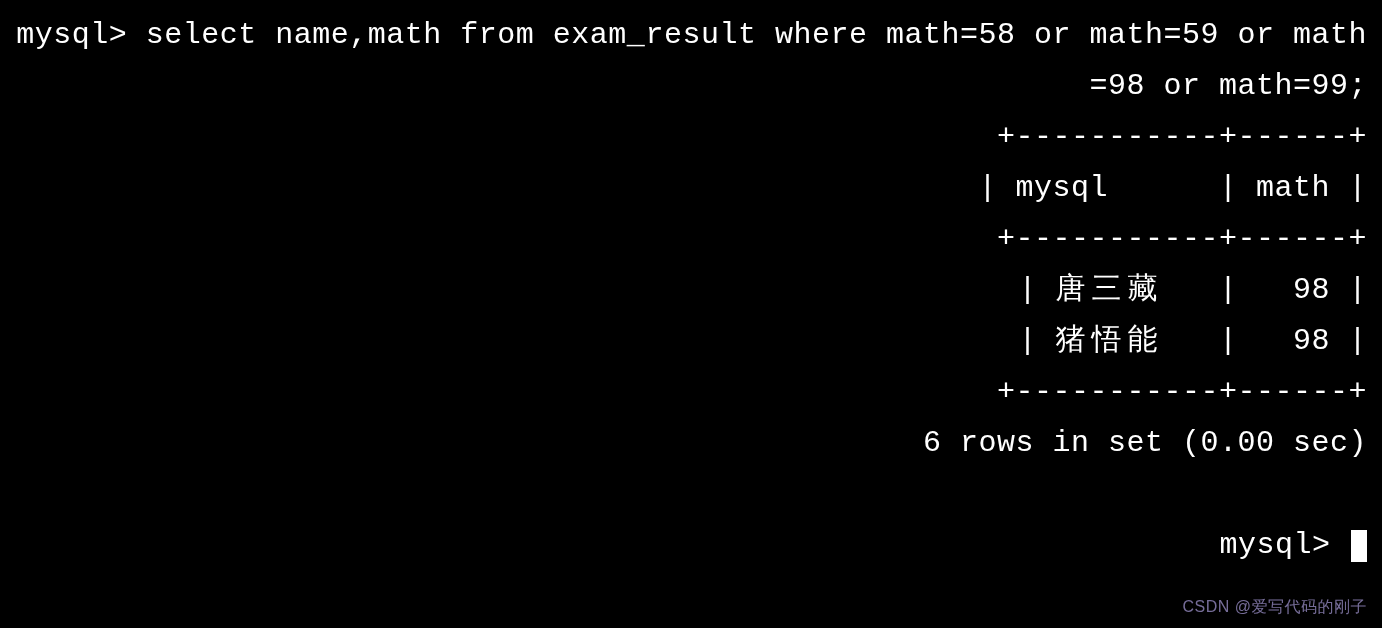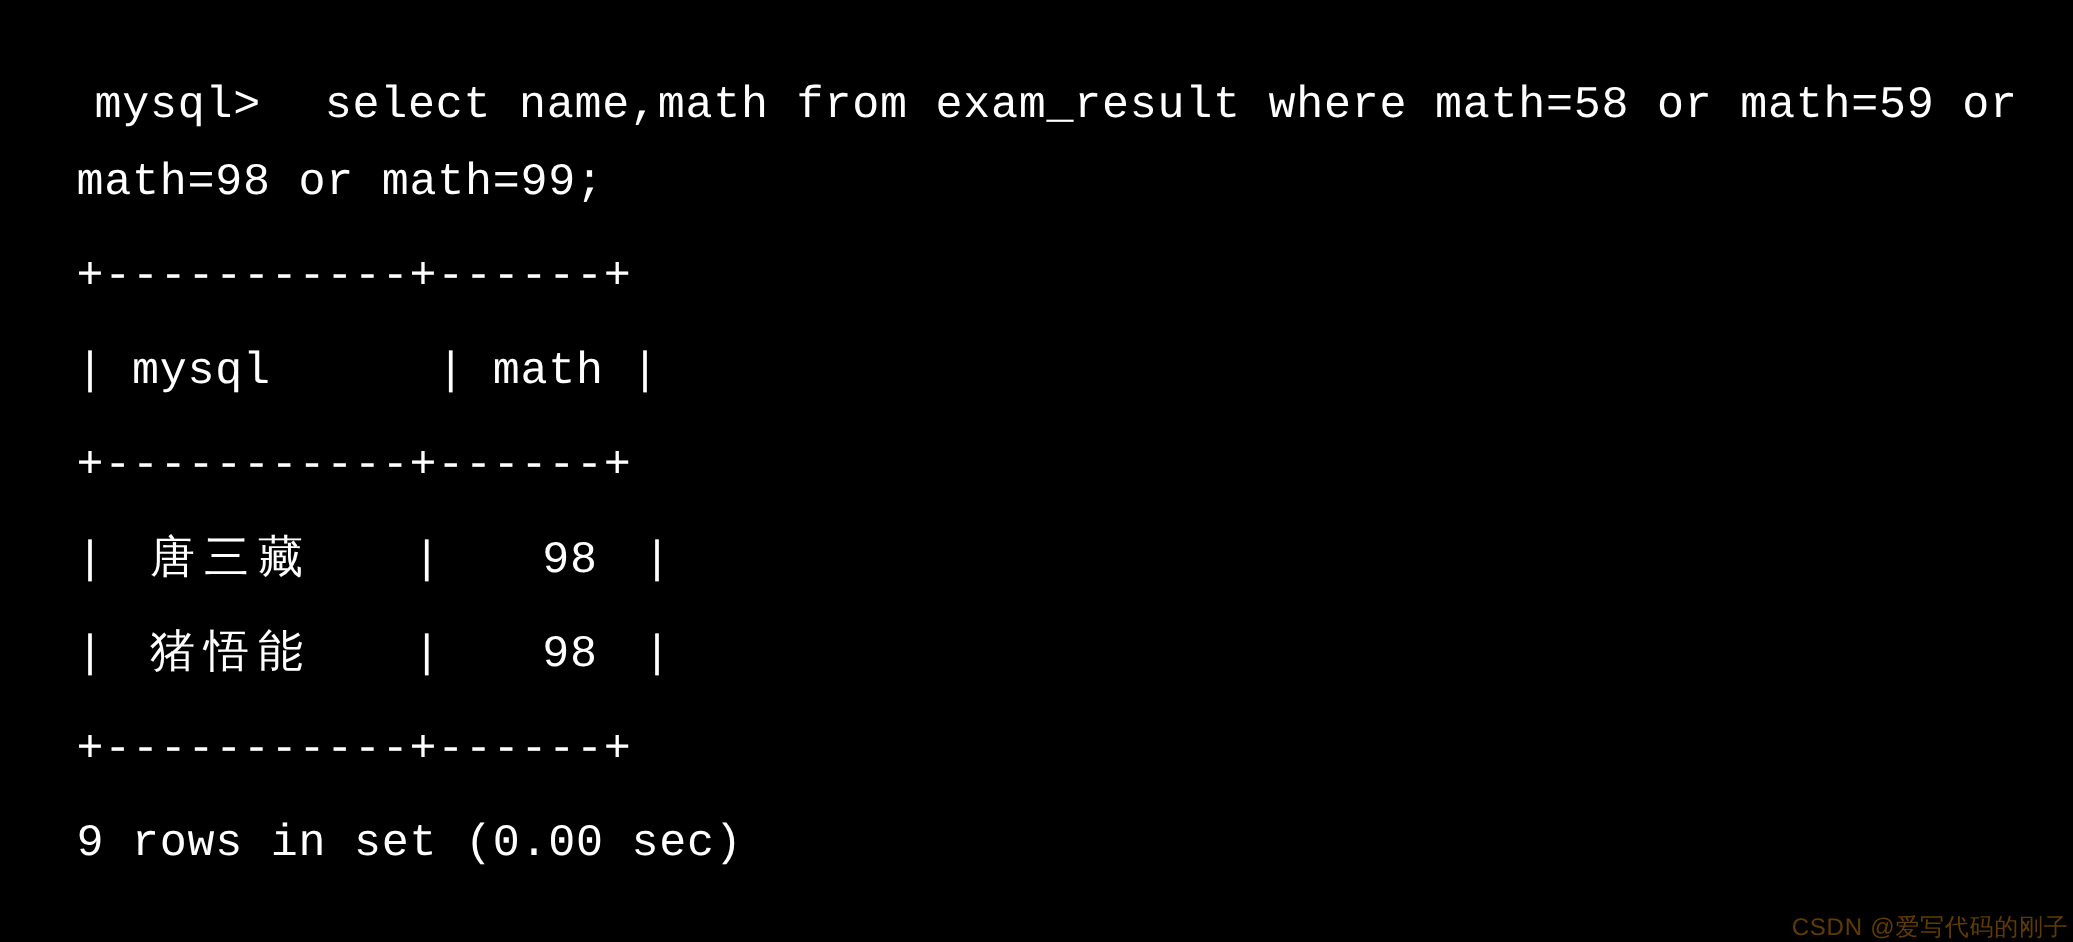--- a/index.html
+++ b/index.html
@@ -1,18 +1,19 @@
 <!DOCTYPE html>
 <html><head>
   <meta charset="utf-8">
   <style>
     * {
-      margin: 12px;
+      margin: 0;
       padding: 0;
       box-sizing: border-box;
+      text-align: right;
     }
     body {
       background-color: #000000;
       color: #ffffff;
       font-family: 'Consolas', 'Monaco', 'Courier New', monospace;
       font-size: 30px;
       padding: 10px 15px;
       line-height: 1.7;
       letter-spacing: 0.5px;
       width: 1382px;
@@ -29,36 +30,36 @@
       width: 16px;
       height: 32px;
       background-color: #ffffff;
       vertical-align: text-bottom;
       margin-left: 2px;
     }
     .watermark {
       position: absolute;
       bottom: 8px;
       right: 15px;
-      color: #a16207;
+      color: #c4b5fd;
       font-size: 16px;
       font-family: sans-serif;
       opacity: 0.6;
     }
     .cjk {
       letter-spacing: 6px;
     }
   </style>
 </head>
 <body>
 
 <div class="terminal-line"><span>mysql&gt; </span><span>select name,math from exam_result where math=58 or math=59 or math=98 or math=99;</span></div>
 <div class="terminal-line">+-----------+------+</div>
 <div class="terminal-line">| mysql      | math |</div>
 <div class="terminal-line">+-----------+------+</div>
 <div class="terminal-line">| <span class="cjk">唐三藏</span>   |   <span>98</span> |</div>
 <div class="terminal-line">| <span class="cjk">猪悟能</span>   |   <span>98</span> |</div>
 <div class="terminal-line">+-----------+------+</div>
-<div class="terminal-line">9 rows in set (0.00 sec)</div>
+<div class="terminal-line">6 rows in set (0.00 sec)</div>
 <div class="terminal-line"> </div>
 <div class="terminal-line"><span>mysql&gt; </span><span class="cursor"></span></div>
 
 <div class="watermark">CSDN @爱写代码的刚子</div>
 
 </body></html>

